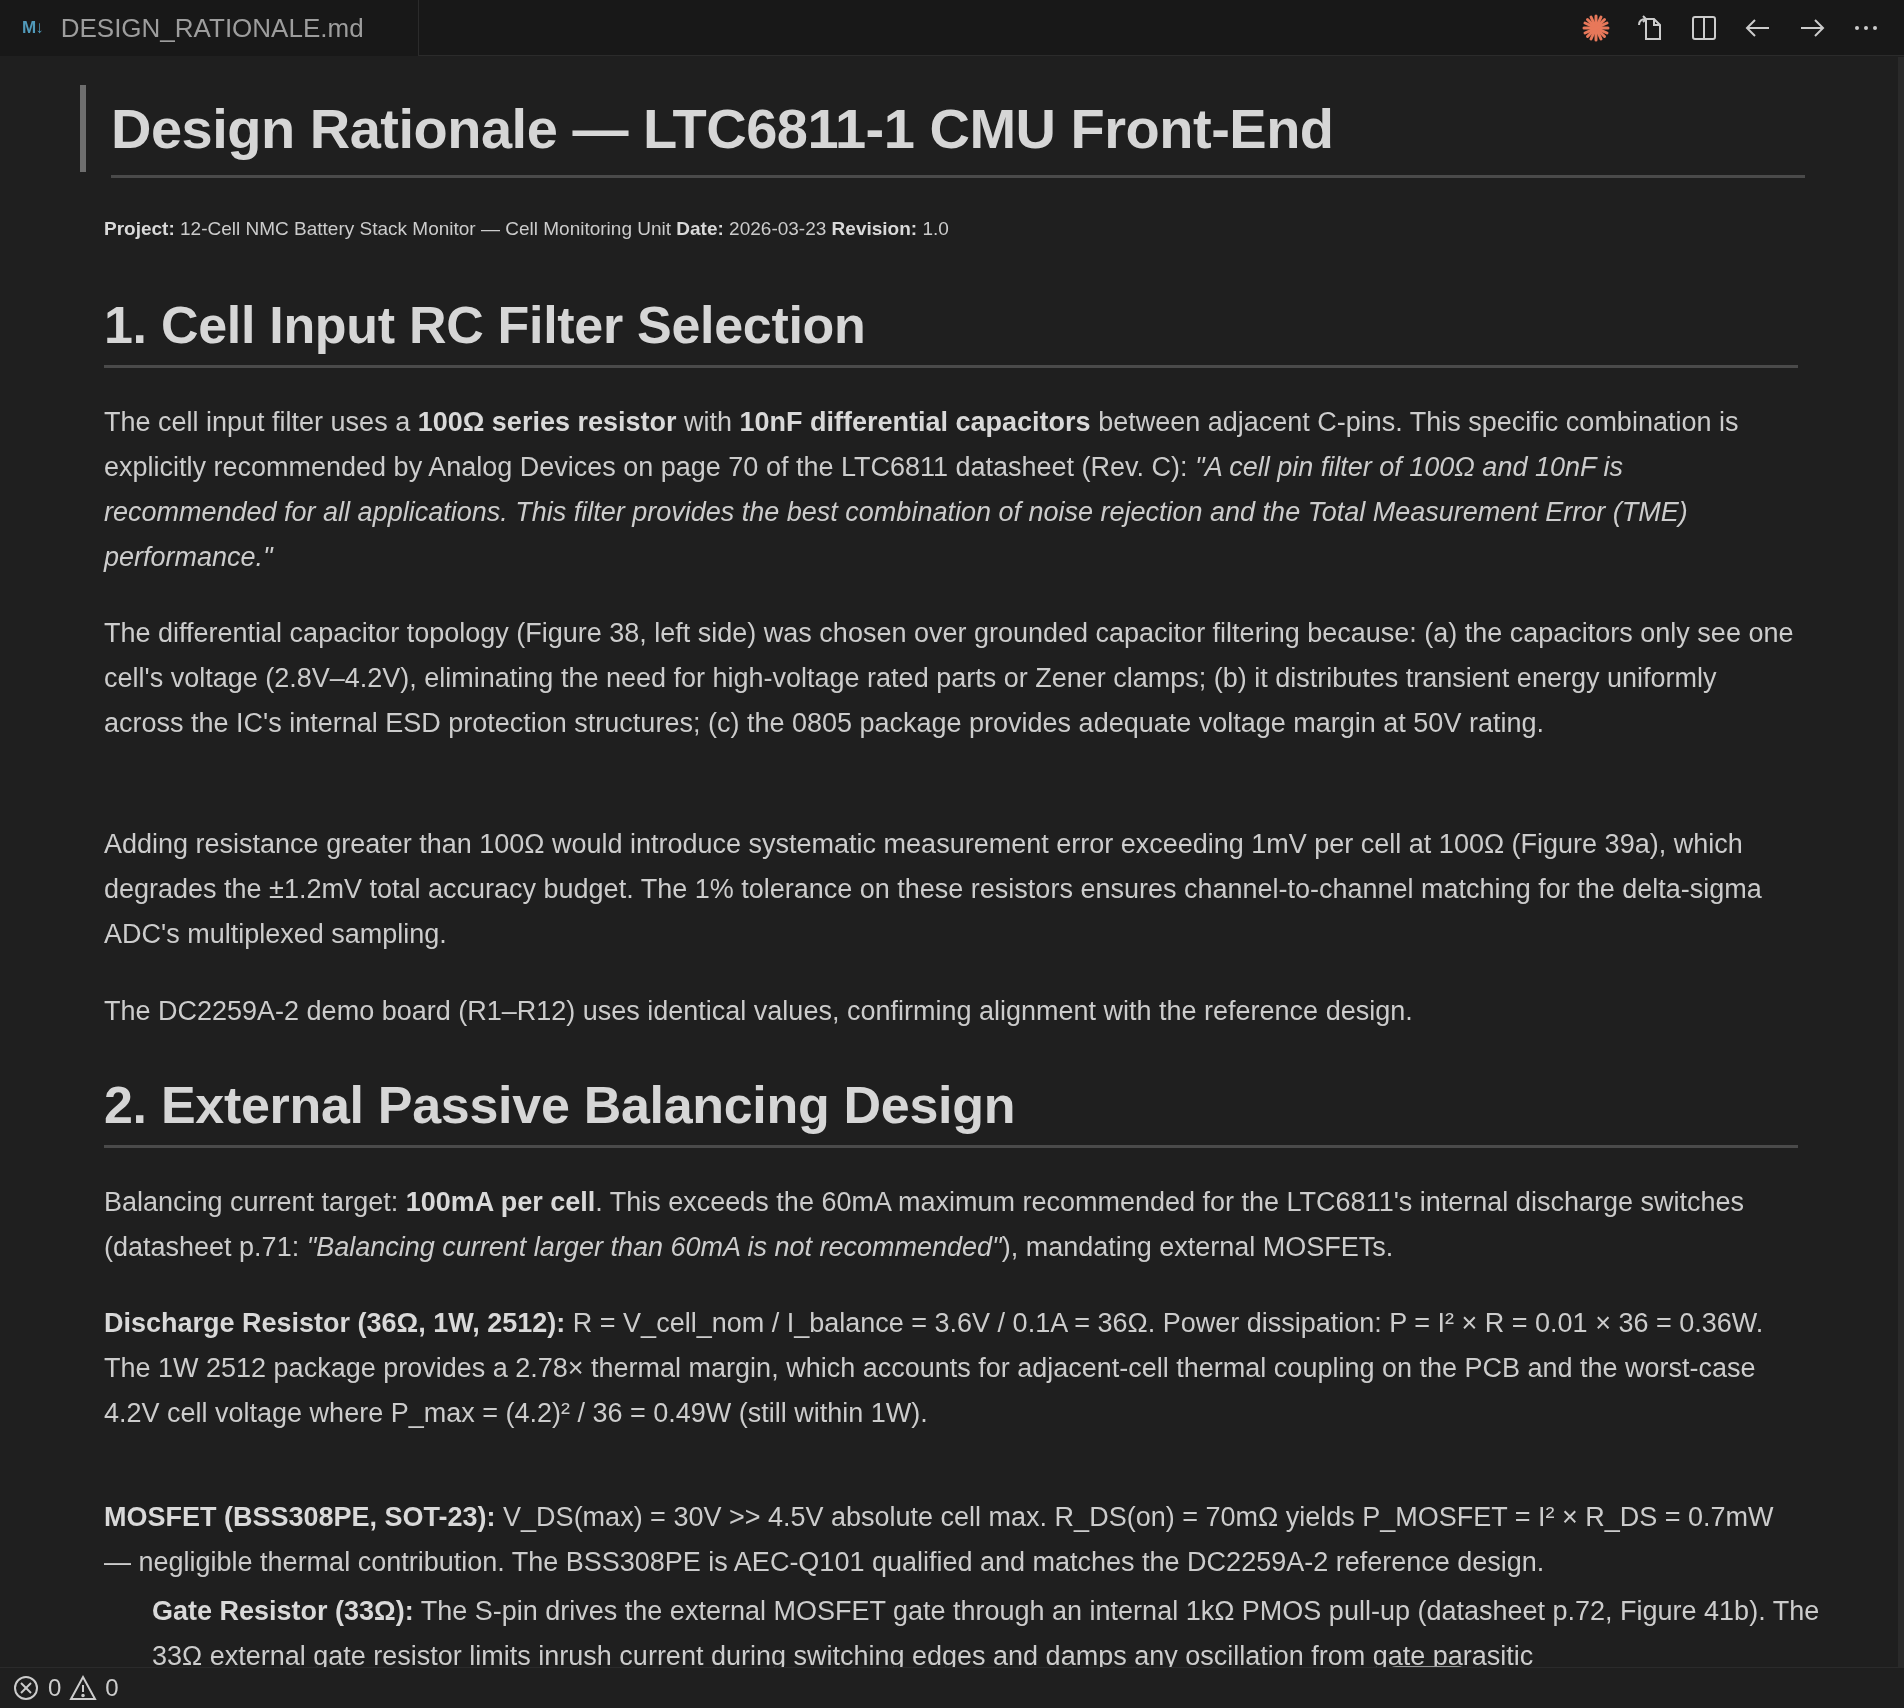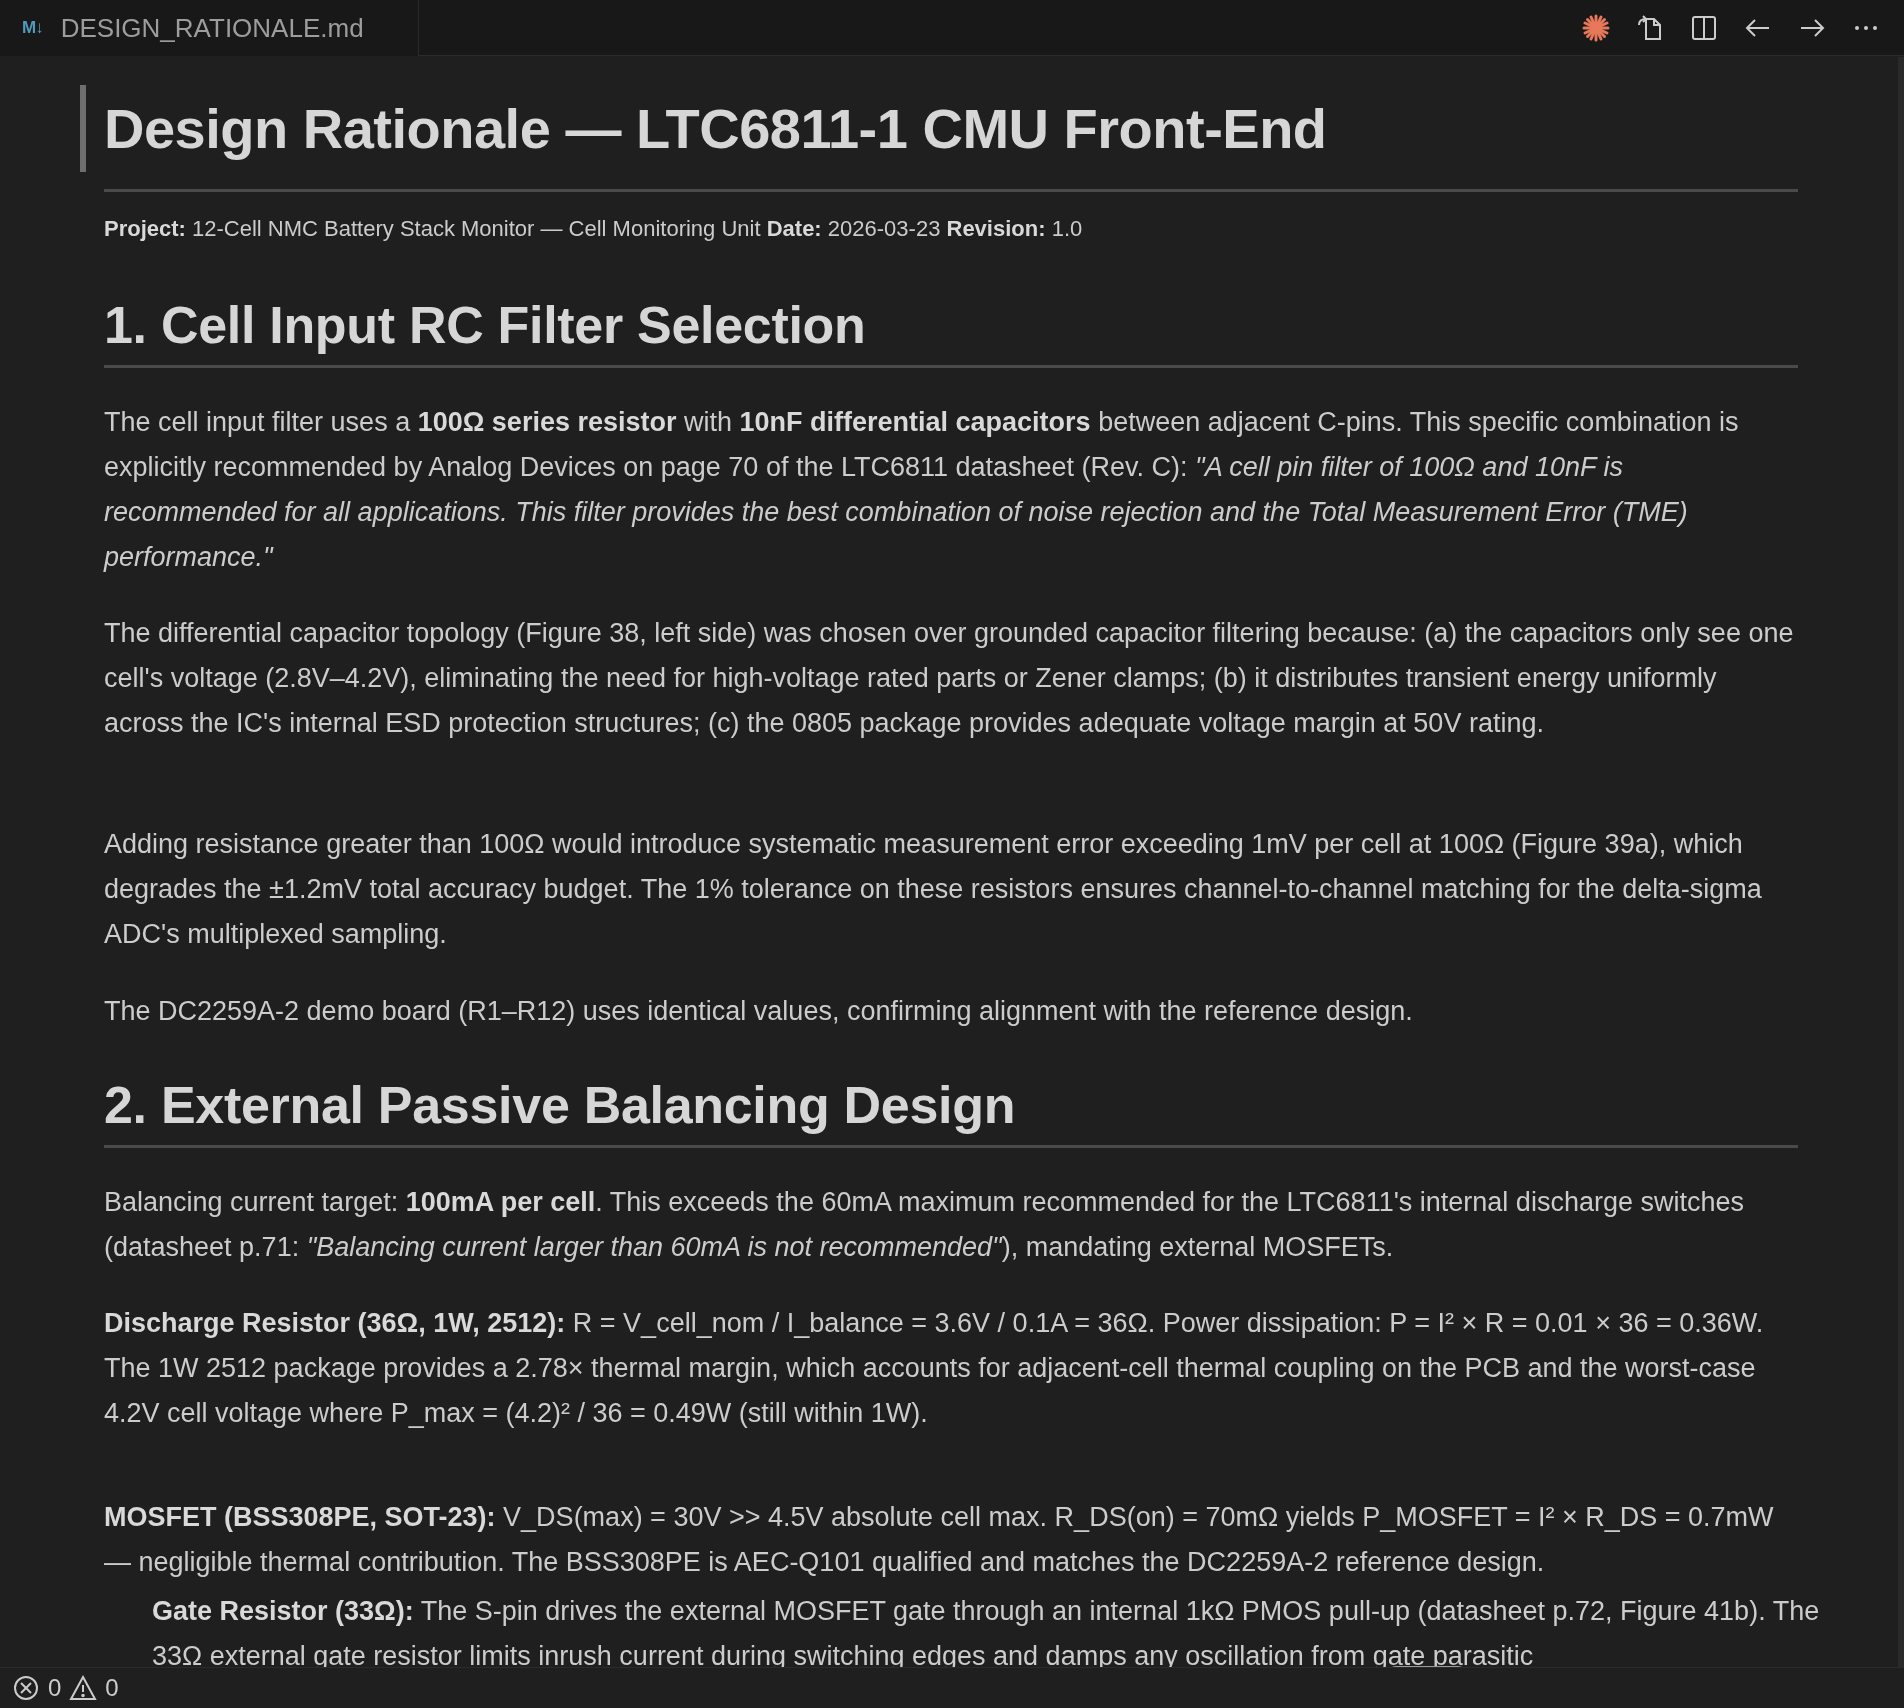--- a/index.html
+++ b/index.html
@@ -30,25 +30,25 @@
   .action svg { width: 30px; height: 30px; }
 
   .content {
     position: absolute; left: 0; top: 57px; width: 1898px; height: 1610px;
     overflow: hidden;
   }
   .doc { position: absolute; left: 104px; top: 0; width: 1694px; }
   .h1-wrap { position: absolute; left: -24px; top: 28px; width: 1718px; }
   .h1-bar { position: absolute; left: 0; top: 0; width: 6px; height: 87px; background: #6e6e6e; }
   h1 {
-    position: absolute; left: 24px; top: 0; width: 1694px;
+    position: absolute; left: 31px; top: 0; width: 1694px;
     font-size: 56px; font-weight: bold; color: #d6d6d6; line-height: 88px;
-    border-bottom: 3px solid #4a4a4a; padding-bottom: 16px; letter-spacing: -0.5px;
+    border-bottom: 3px solid #4a4a4a; padding-bottom: 2px; letter-spacing: -0.5px;
   }
-  .meta { position: absolute; top: 150px; font-size: 22px; line-height: 44px; color: #cccccc; }
+  .meta { position: absolute; top: 150px; font-size: 19px; line-height: 44px; color: #cccccc; }
   h2 {
     position: absolute; width: 1694px;
     font-size: 52px; font-weight: bold; color: #d6d6d6;
     border-bottom: 3px solid #4a4a4a; line-height: 60px; padding-bottom: 10px; letter-spacing: -0.3px;
   }
   .p { position: absolute; width: 1694px; font-size: 27px; line-height: 45px; color: #cccccc; }
   b { color: #d9d9d9; }
   i { font-style: italic; }
 
   .statusbar {

